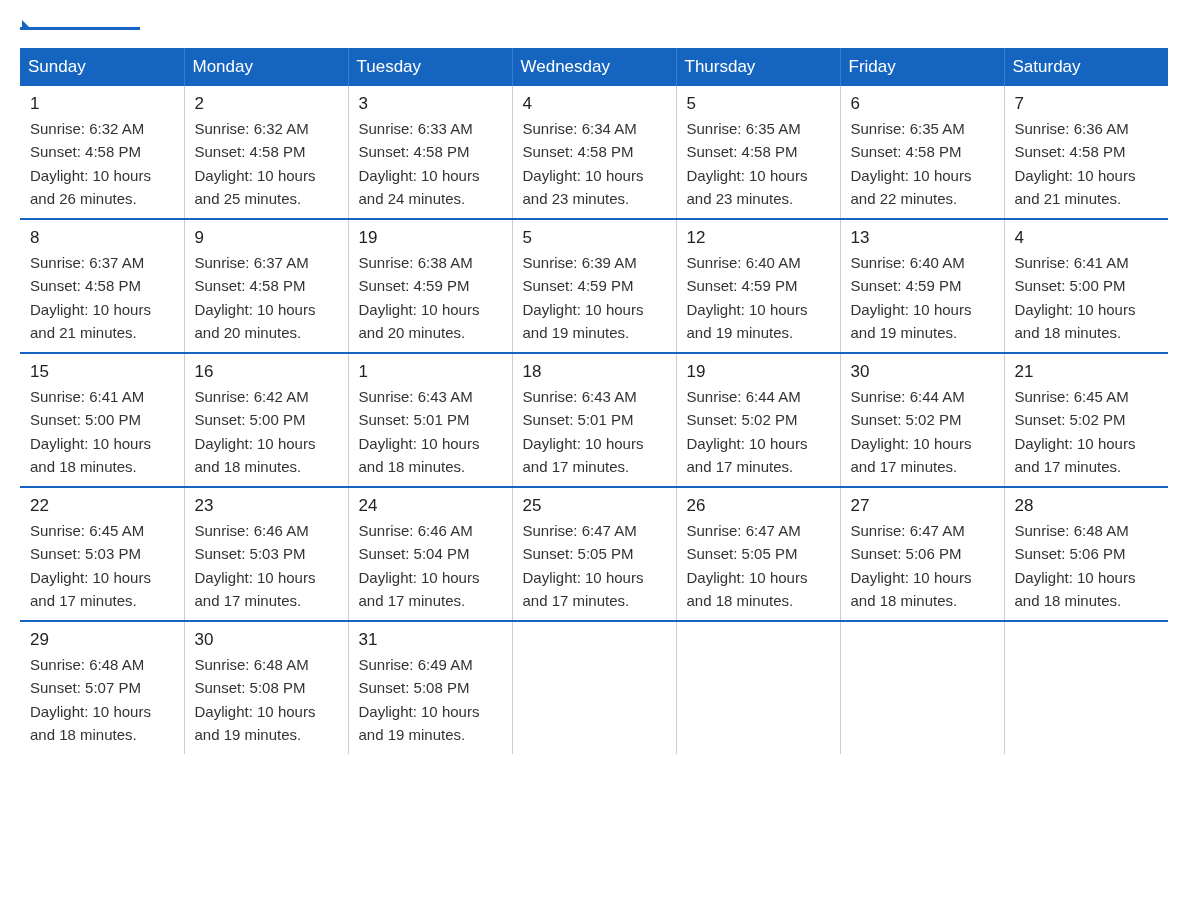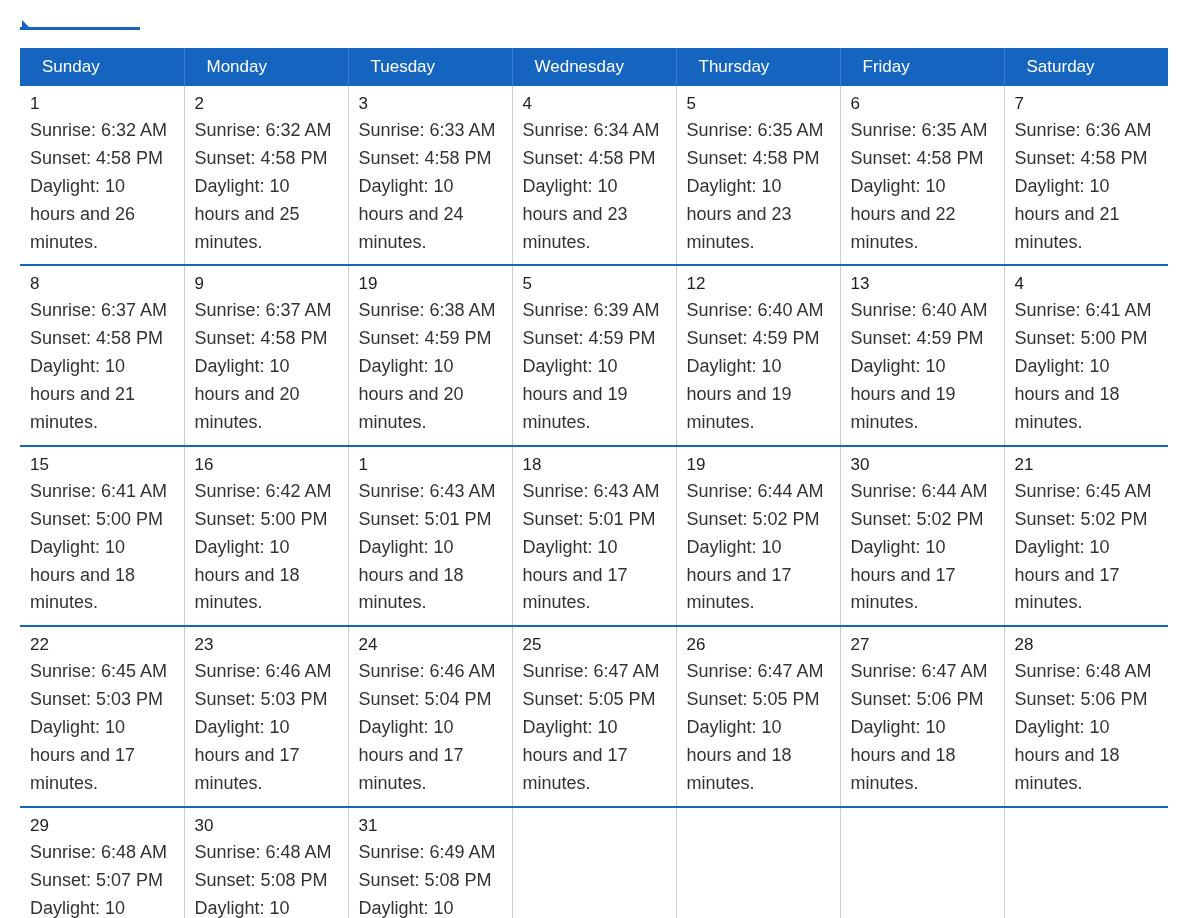--- a/index.html
+++ b/index.html
@@ -61,21 +61,21 @@
     }
     table {
       width: 100%;
       border-collapse: collapse;
     }
     thead tr th {
       background: #1565c0;
       color: #fff;
       font-size: 17px;
       font-weight: normal;
-      padding: 9px 22px;
+      padding: 9px 8px;
       text-align: left;
       border-right: 1px solid #3a7bd5;
     }
     thead tr th:last-child { border-right: none; }
     tbody tr td {
       vertical-align: top;
       padding: 8px 10px;
       border-right: 1px solid #ccc;
       border-bottom: 2px solid #1565c0;
       font-size: 13px;
@@ -86,21 +86,21 @@
     tbody tr td:last-child { border-right: none; }
     tbody tr:last-child td { border-bottom: none; }
     .day-num {
       font-size: 17px;
       font-weight: normal;
       color: #222;
       display: block;
       margin-bottom: 3px;
     }
     .day-info {
-      font-size: 18px;
+      font-size: 15px;
       line-height: 1.55;
       color: #333;
     }
     .empty-cell {
       background: #fff;
     }
   </style>
 </head>
 <body>
 

